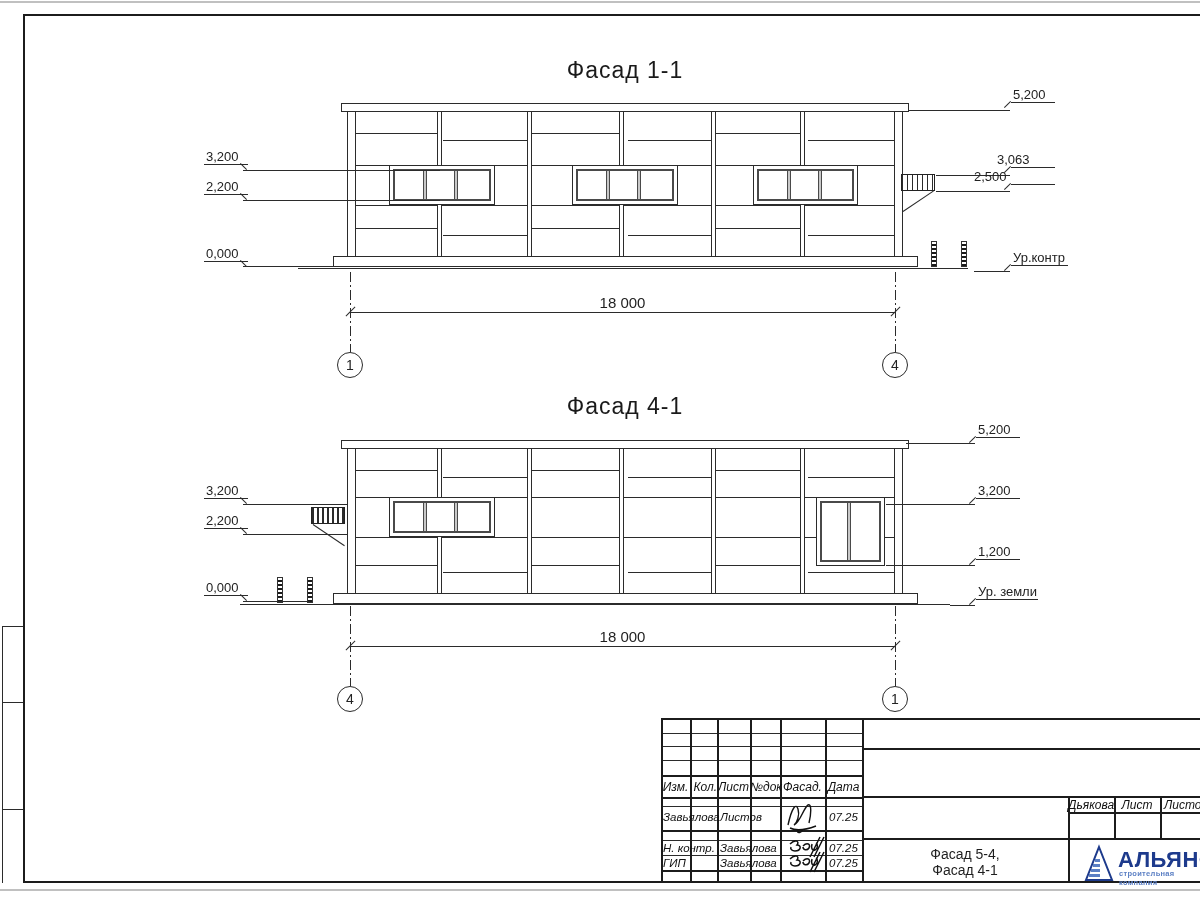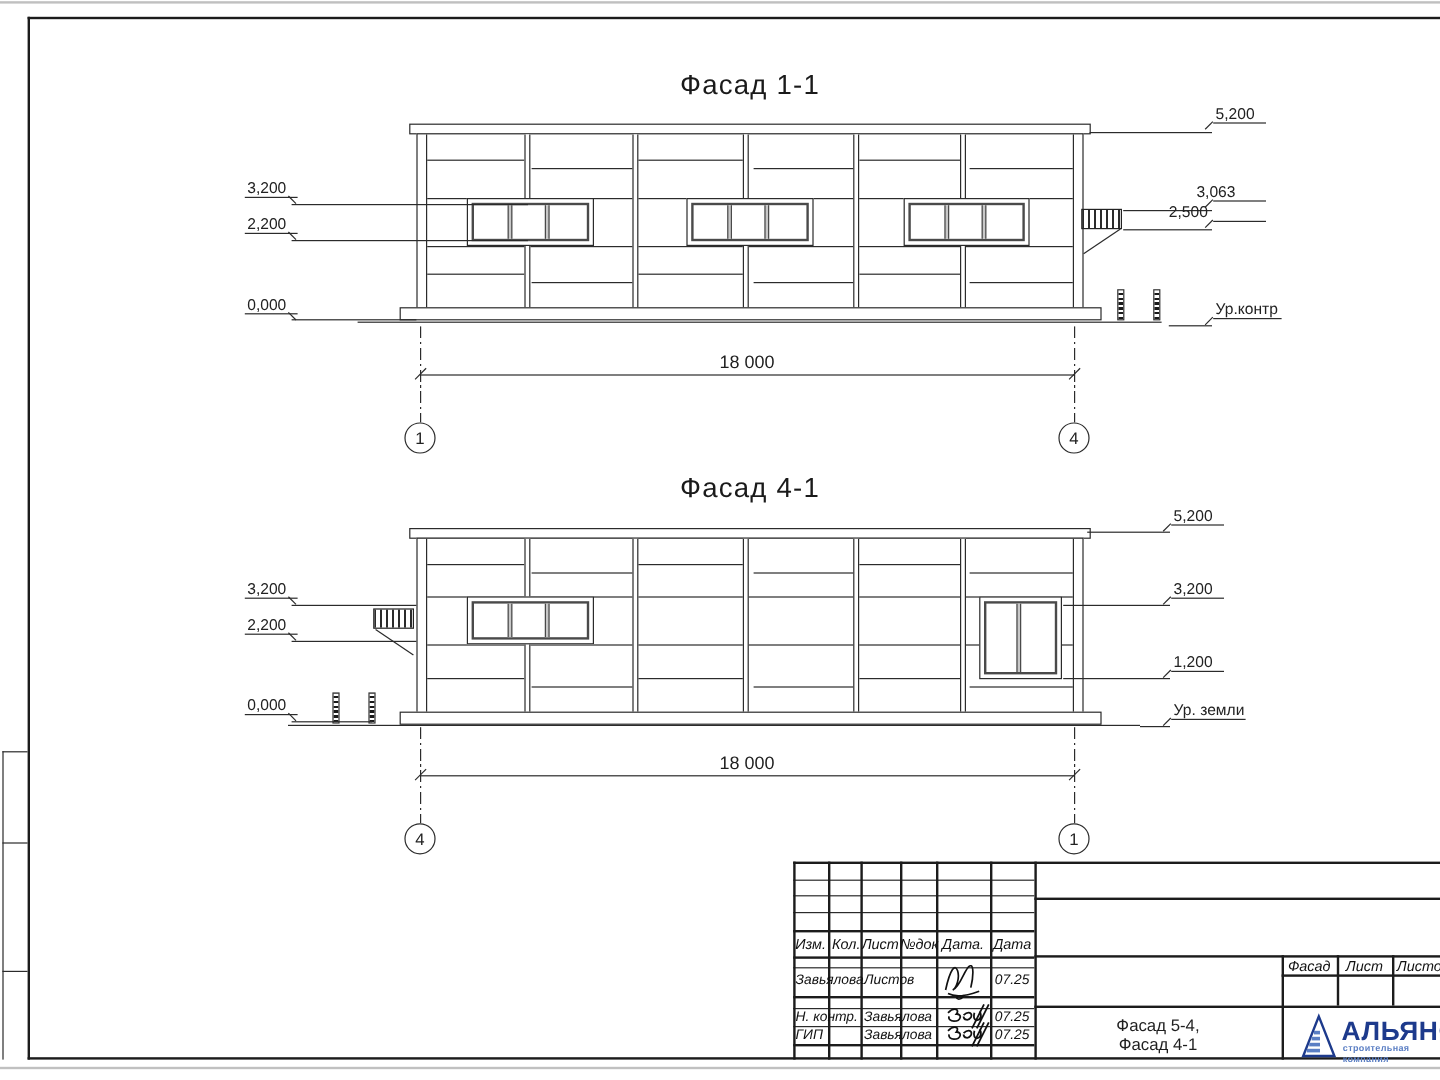--- a/index.html
+++ b/index.html
@@ -319,21 +319,21 @@
   <div class="v t2" style="left:825px; top:718px; height:165px"></div>
   <div class="v t2" style="left:862px; top:718px; height:165px"></div>
   <div class="v t2" style="left:1068px; top:796px; height:87px"></div>
   <div class="v t2" style="left:1114px; top:796px; height:42px"></div>
   <div class="v t2" style="left:1160px; top:796px; height:42px"></div>
 
   <div class="txt stamp" style="left:661px; top:780px; width:29px; text-align:center">Изм.</div>
   <div class="txt stamp" style="left:690px; top:780px; width:27px; text-align:right">Кол.</div>
   <div class="txt stamp" style="left:717px; top:780px; width:33px; text-align:center">Лист</div>
   <div class="txt stamp" style="left:750px; top:780px; width:30px; text-align:center">№док</div>
-  <div class="txt stamp" style="left:780px; top:780px; width:45px; text-align:center">Дата.</div>
+  <div class="txt stamp" style="left:780px; top:780px; width:45px; text-align:center">Фасад.</div>
   <div class="txt stamp" style="left:825px; top:780px; width:37px; text-align:center">Дата</div>
 
   <div class="txt stamp-sm" style="left:663px; top:811px">Завьялова</div>
   <div class="txt stamp-sm" style="left:720px; top:811px">Листов</div>
   <div class="txt stamp-sm" style="left:829px; top:811px">07.25</div>
   <div class="txt stamp-sm" style="left:663px; top:842px">Н. контр.</div>
   <div class="txt stamp-sm" style="left:720px; top:842px">Завьялова</div>
   <div class="txt stamp-sm" style="left:829px; top:842px">07.25</div>
   <div class="txt stamp-sm" style="left:663px; top:857px">ГИП</div>
   <div class="txt stamp-sm" style="left:720px; top:857px">Завьялова</div>
@@ -342,21 +342,21 @@
   <svg style="left:784px; top:799px" width="40" height="33" viewBox="0 0 40 33">
     <path d="M4 26 C8 8 12 4 14 10 C16 16 13 24 10 26 C16 24 20 8 24 6 C28 4 27 16 25 24 M6 29 C14 33 24 30 32 27 M14 31 C11 35 20 34 18 30" fill="none" stroke="#111" stroke-width="1.4"></path>
   </svg>
   <svg style="left:786px; top:836px" width="40" height="22" viewBox="0 0 40 22">
     <path d="M4 8 C9 3 14 5 11 9 C16 9 15 15 9 15 C6 15 4 13 5 11 M17 10 C21 6 25 8 23 12 C21 15 17 14 17 11 M26 8 C25 12 26 15 29 14 C32 13 32 8 30 7 M34 1 L24 21 M38 1 L28 21" fill="none" stroke="#111" stroke-width="1.5"></path>
   </svg>
   <svg style="left:786px; top:851px" width="40" height="22" viewBox="0 0 40 22">
     <path d="M4 8 C9 3 14 5 11 9 C16 9 15 15 9 15 C6 15 4 13 5 11 M17 10 C21 6 25 8 23 12 C21 15 17 14 17 11 M26 8 C25 12 26 15 29 14 C32 13 32 8 30 7 M34 1 L24 21 M38 1 L28 21" fill="none" stroke="#111" stroke-width="1.5"></path>
   </svg>
 
-  <div class="txt stamp" style="left:1068px; top:798px; width:46px; text-align:center">Фасад</div>
+  <div class="txt stamp" style="left:1068px; top:798px; width:46px; text-align:center">Дьякова</div>
   <div class="txt stamp" style="left:1114px; top:798px; width:46px; text-align:center">Лист</div>
   <div class="txt stamp" style="left:1164px; top:798px">Листов</div>
 
   <div class="txt" style="left:862px; top:846px; width:206px; text-align:center; font-size:14px">Фасад 5-4,</div>
   <div class="txt" style="left:862px; top:862px; width:206px; text-align:center; font-size:14px">Фасад 4-1</div>
 
   <div>
     <svg style="left:1085px; top:845px" width="28" height="37" viewBox="0 0 28 37">
       <polygon points="14,2 27,35 1,35" fill="#ffffff" stroke="#1d3a8c" stroke-width="2"></polygon>
       <rect x="4" y="29" width="11" height="3" fill="#5b7fc4"></rect>

